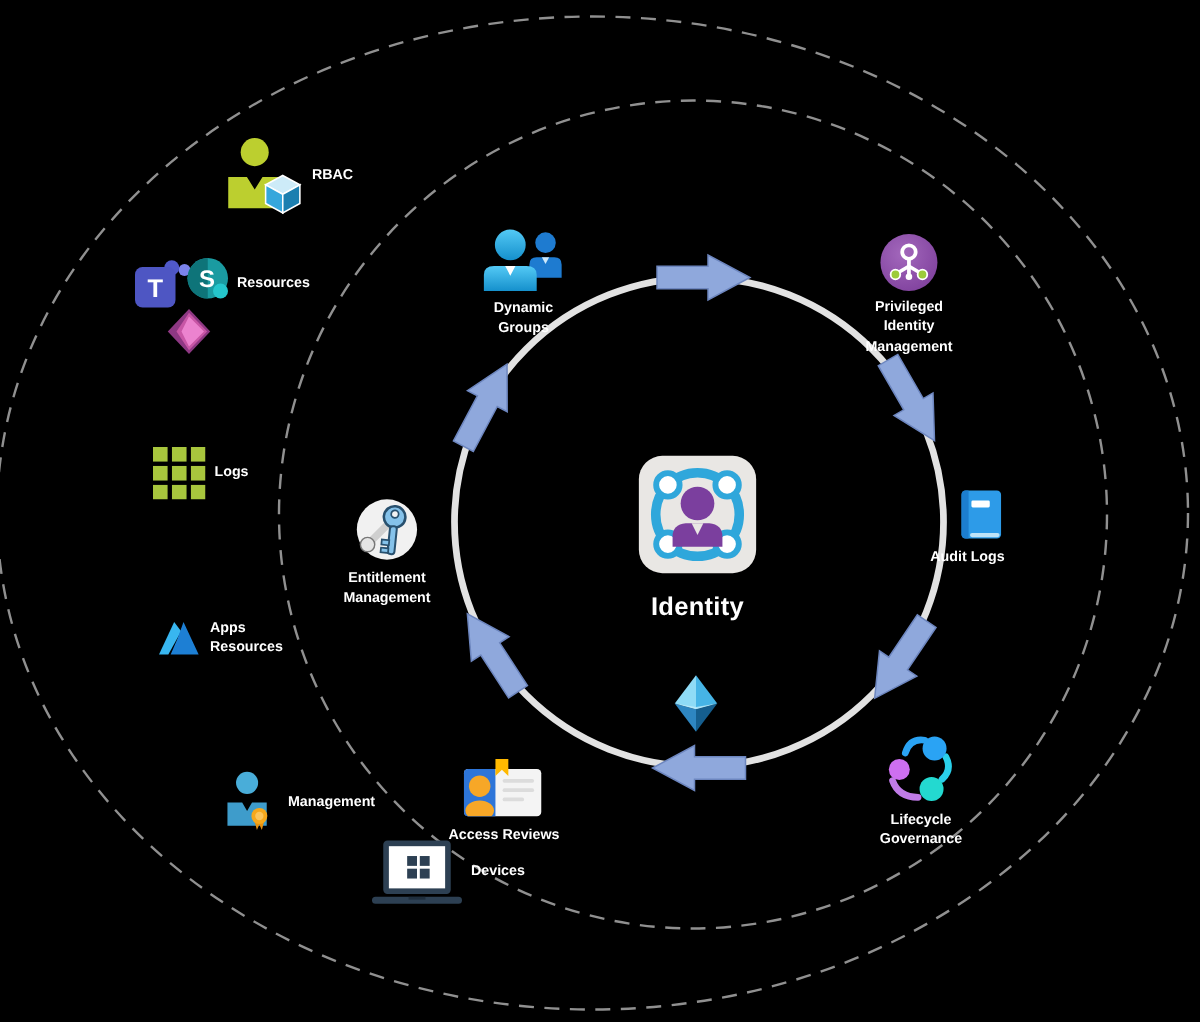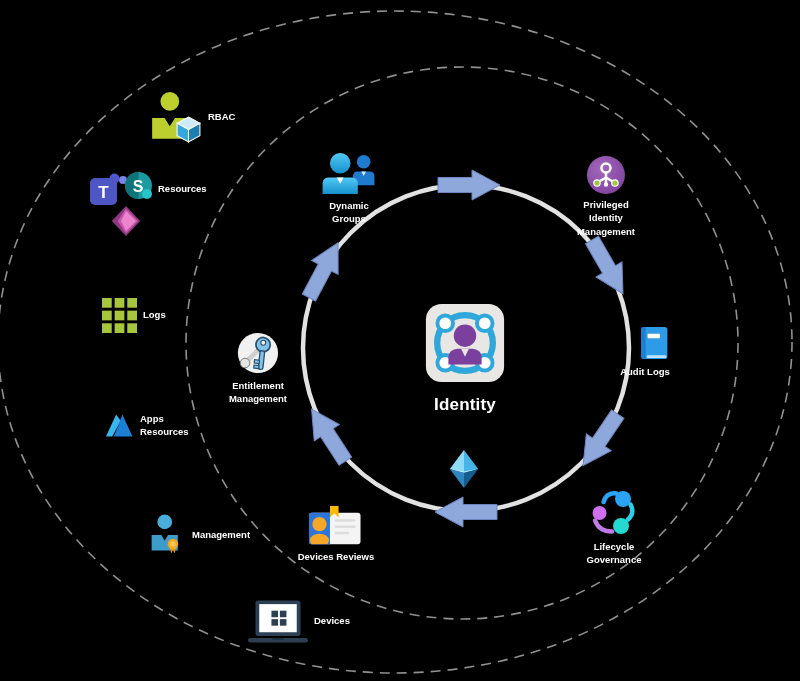--- a/index.html
+++ b/index.html
@@ -148,21 +148,21 @@
       <g clip-path="url(#arClip)">
         <circle cx="11" cy="20" r="7.5" fill="#F7A727"></circle>
         <ellipse cx="11" cy="37" rx="10" ry="7" fill="#F7A727"></ellipse>
       </g>
       <rect x="27" y="15" width="22" height="2.6" rx="1.3" fill="#DCDCDC"></rect>
       <rect x="27" y="21.5" width="22" height="2.6" rx="1.3" fill="#DCDCDC"></rect>
       <rect x="27" y="28" width="15" height="2.6" rx="1.3" fill="#DCDCDC"></rect>
       <polygon points="22,1 31,1 31,13 26.5,8.6 22,13" fill="#FFB900"></polygon>
     </svg>
     <div class="lbl">
-      <div>Devices Reviews</div>
+      <div>Access Reviews</div>
     </div>
   </div>
 
   <div class="node" style="left:258px;top:330px;">
     <svg width="44" height="46" viewBox="0 0 46 48">
       <circle cx="23" cy="24" r="21" fill="#F1F1F1"></circle>
       <line x1="10" y1="34" x2="26" y2="18" stroke="#CFCFCF" stroke-width="5" stroke-linecap="round"></line>
       <circle cx="9.5" cy="34.5" r="5" fill="#E5E5E5" stroke="#777" stroke-width="1"></circle>
       <g transform="rotate(6 25 28)">
         <circle cx="27" cy="15" r="7.5" fill="#85C2EA" stroke="#28506E" stroke-width="1.8"></circle>
@@ -242,21 +242,21 @@
     <svg width="36" height="46" viewBox="0 0 44 50">
       <circle cx="18" cy="9" r="9" fill="#49ADD9"></circle>
       <path d="M 2 44 L 2 25 L 14 25 L 18 32 L 22 25 L 34 25 L 34 44 Z" fill="#3E9CCB"></path>
       <polygon points="24,40 26,47.5 28,43 30,47.5 32,40" fill="#E8920E"></polygon>
       <circle cx="28" cy="36" r="6.5" fill="#F6A81C"></circle>
       <circle cx="28" cy="36" r="3.4" fill="#FBC55C"></circle>
     </svg>
     <div class="lbl">Management</div>
   </div>
 
-  <div class="row" style="left:248px;top:598px;">
+  <div class="row" style="left:248px;top:558px;">
     <svg width="60" height="46" viewBox="0 0 64 48">
       <rect x="8" y="2" width="48" height="38" rx="3" fill="#2D4053"></rect>
       <rect x="12" y="6" width="40" height="30" fill="#fff"></rect>
       <g fill="#2D4053">
         <rect x="25" y="13" width="7" height="7"></rect>
           <rect x="34" y="13" width="7" height="7"></rect>
         <rect x="25" y="22" width="7" height="7"></rect>
           <rect x="34" y="22" width="7" height="7"></rect>
       </g>
       <rect x="0" y="42" width="64" height="5" rx="2.5" fill="#2D4053"></rect>

